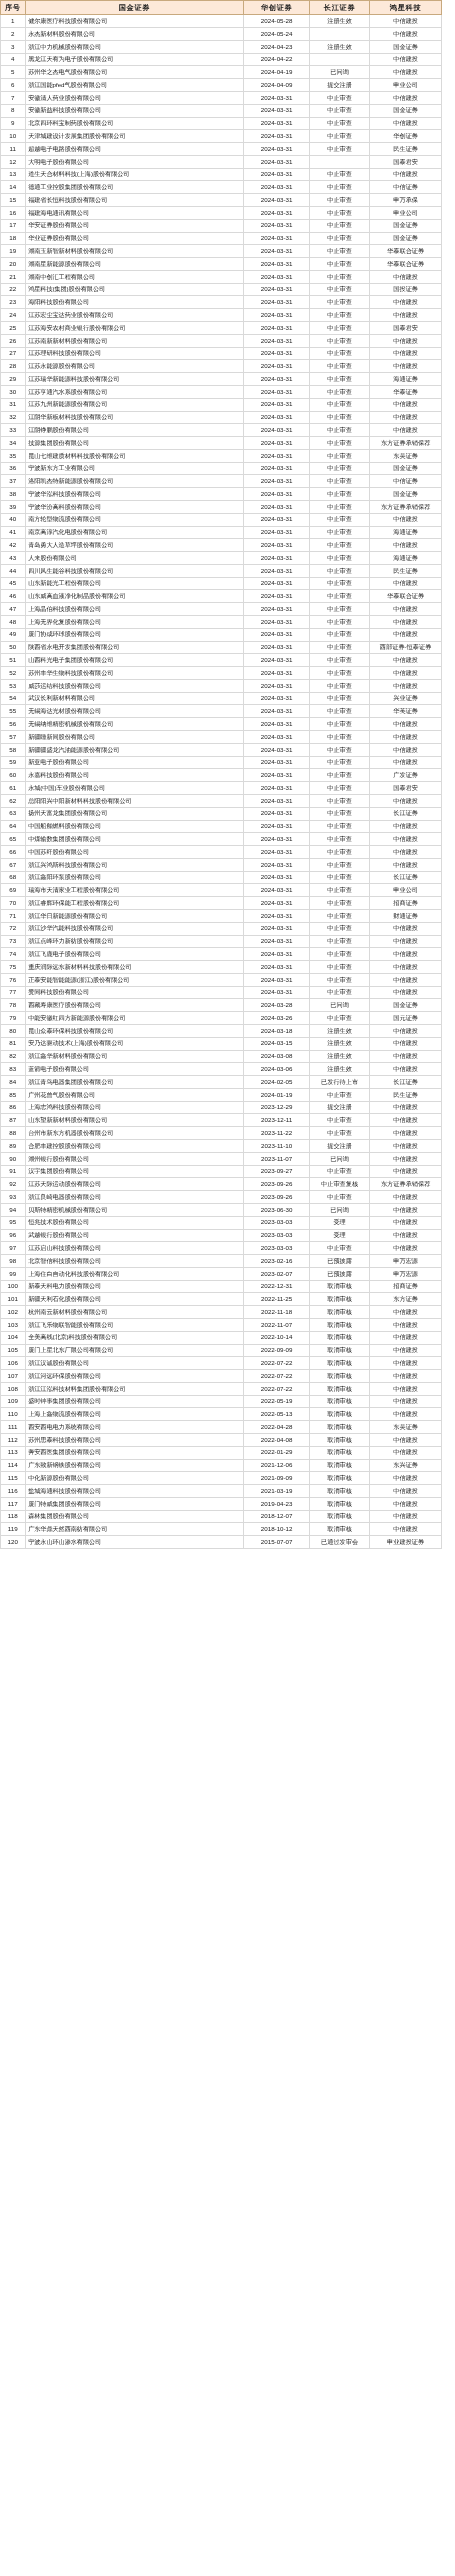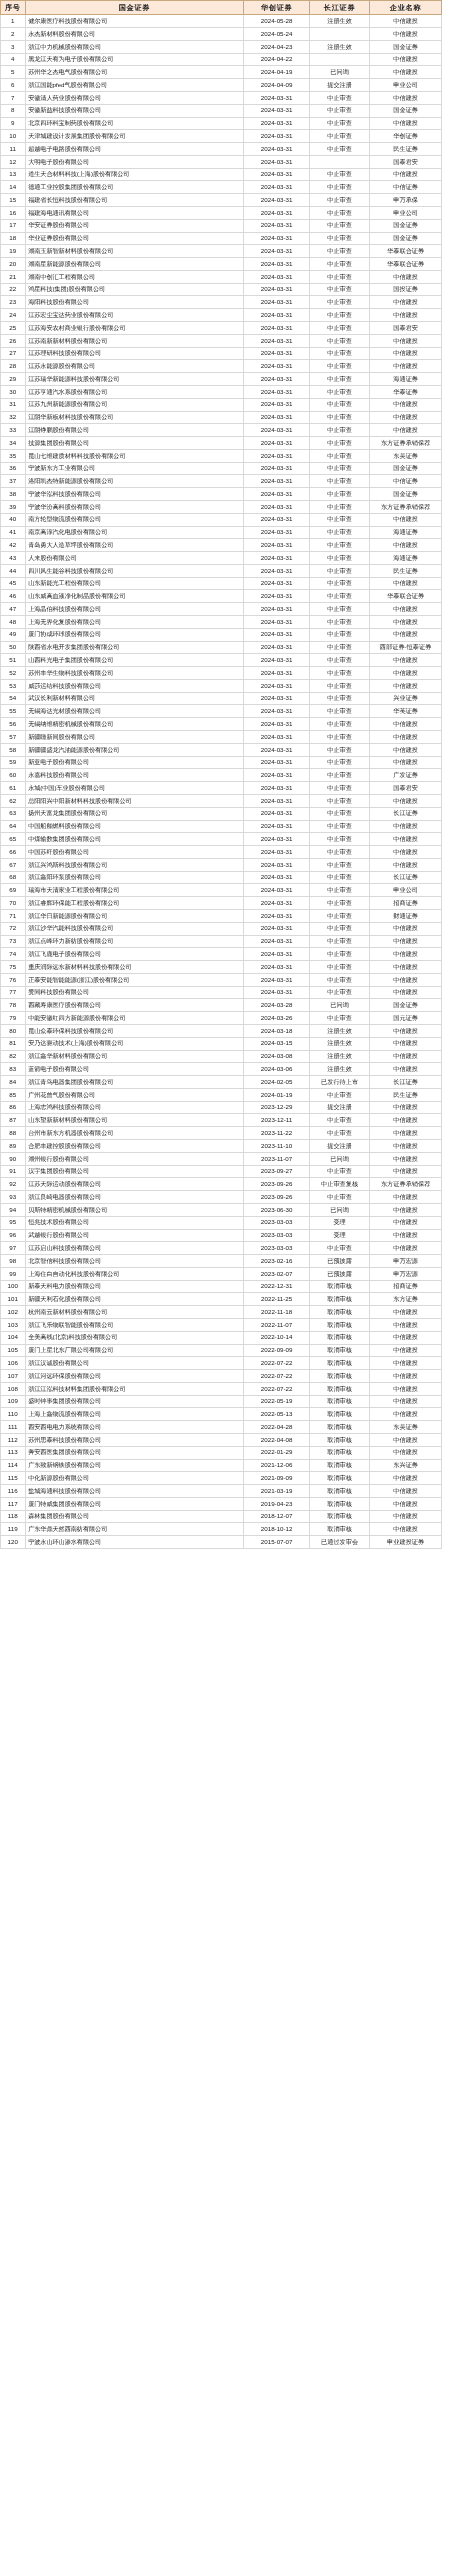--- a/index.html
+++ b/index.html
@@ -58,21 +58,21 @@
     <col class="c-date">
     <col class="c-prog">
     <col class="c-org">
   </colgroup>
   <thead>
     <tr>
       <th>序号</th>
       <th>国金证券</th>
       <th>华创证券</th>
       <th>长江证券</th>
-      <th>企业名称</th>
+      <th>鸿星科技</th>
     </tr>
   </thead>
   <tbody id="tbody">
       <tr>
         <td>1</td>
         <td class="name">健尔康医疗科技股份有限公司</td>
         <td>2024-05-28</td>
         <td>注册生效</td>
         <td>中信建投</td>
       </tr>

